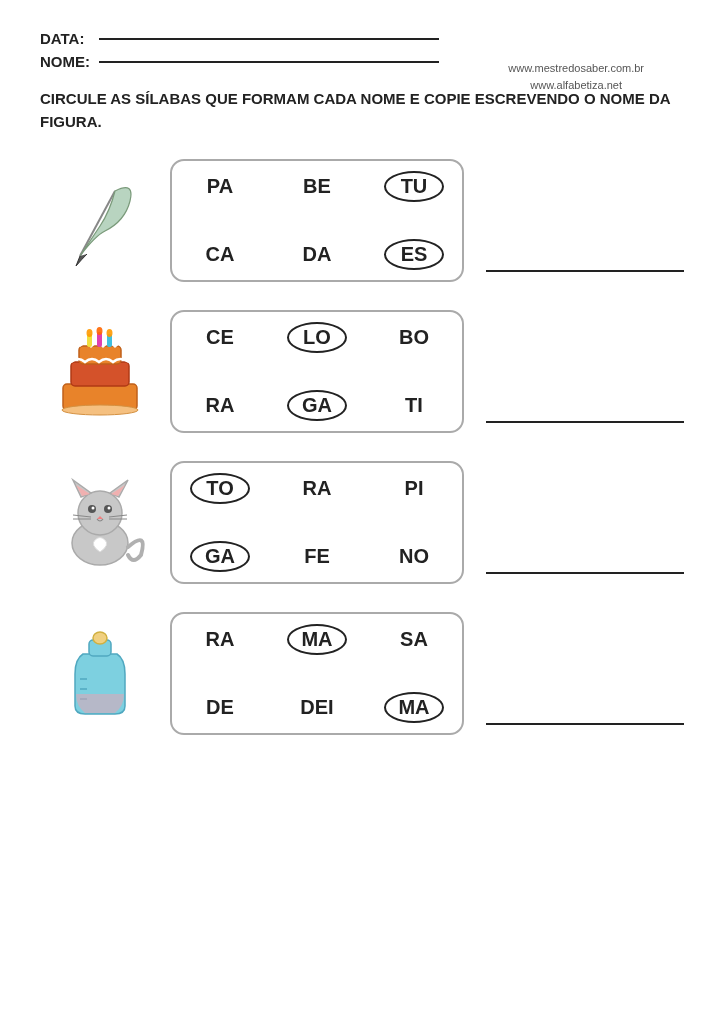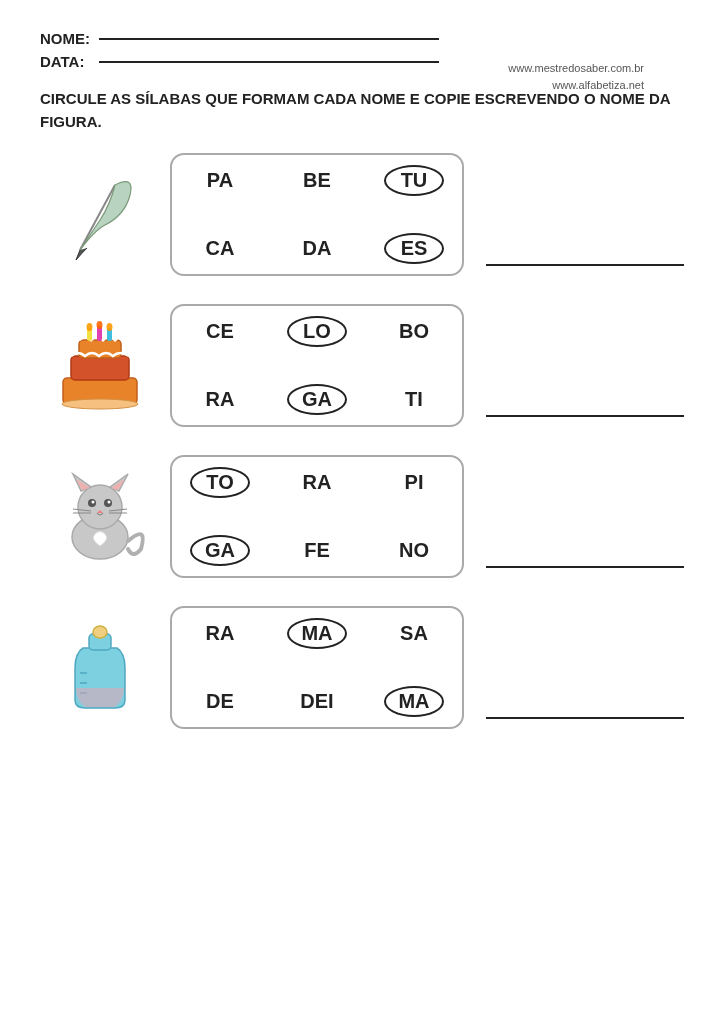--- a/index.html
+++ b/index.html
@@ -29,27 +29,27 @@
       border-bottom: 2px solid #222;
       margin-left: 4px;
       max-width: 340px;
     }
     .website-info {
       position: absolute;
       top: 30px;
       right: 40px;
       font-size: 11px;
       color: #555;
-      text-align: right;
+      text-align: center;
       line-height: 1.5;
     }
     .instructions {
       font-size: 15px;
       font-weight: bold;
-      margin-bottom: 20px;
+      margin-bottom: 26px;
       line-height: 1.5;
     }
     .exercise-row {
       display: flex;
       align-items: center;
       margin-bottom: 28px;
     }
     .image-cell {
       width: 120px;
       display: flex;
@@ -86,25 +86,25 @@
       align-self: flex-end;
       margin-bottom: 10px;
     }
   </style>
 </head>
 <body>
 
 <div style="position:relative;">
   <div class="header-section">
     <div class="header-line">
+      <span class="label">DATA:</span>
+      <div class="underline"></div>
+    </div>
+    <div class="header-line">
       <span class="label">NOME:</span>
-      <div class="underline"></div>
-    </div>
-    <div class="header-line">
-      <span class="label">DATA:</span>
       <div class="underline"></div>
     </div>
   </div>
 
   <div class="website-info">
     <div>www.mestredosaber.com.br</div>
     <div>www.alfabetiza.net</div>
   </div>
 </div>
 

